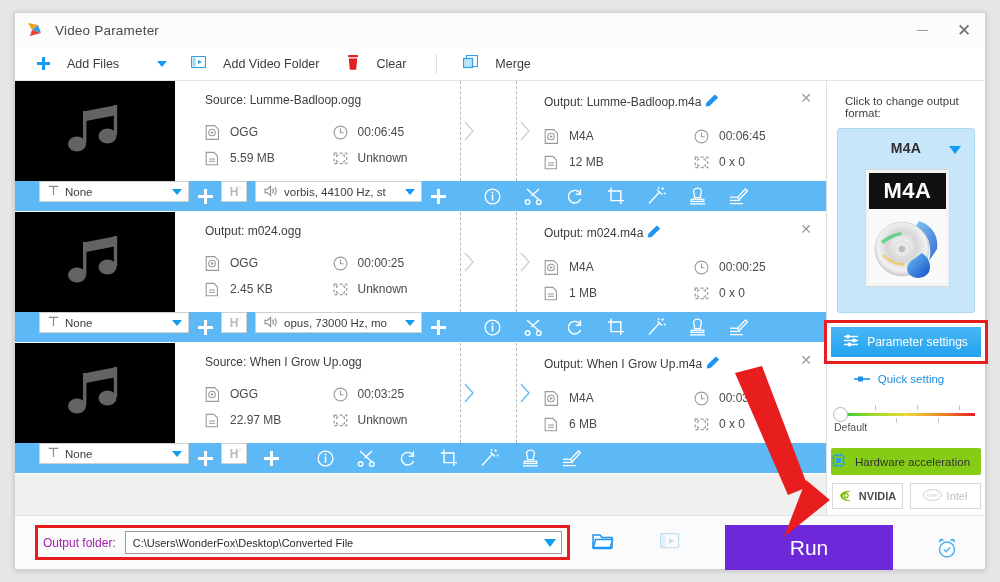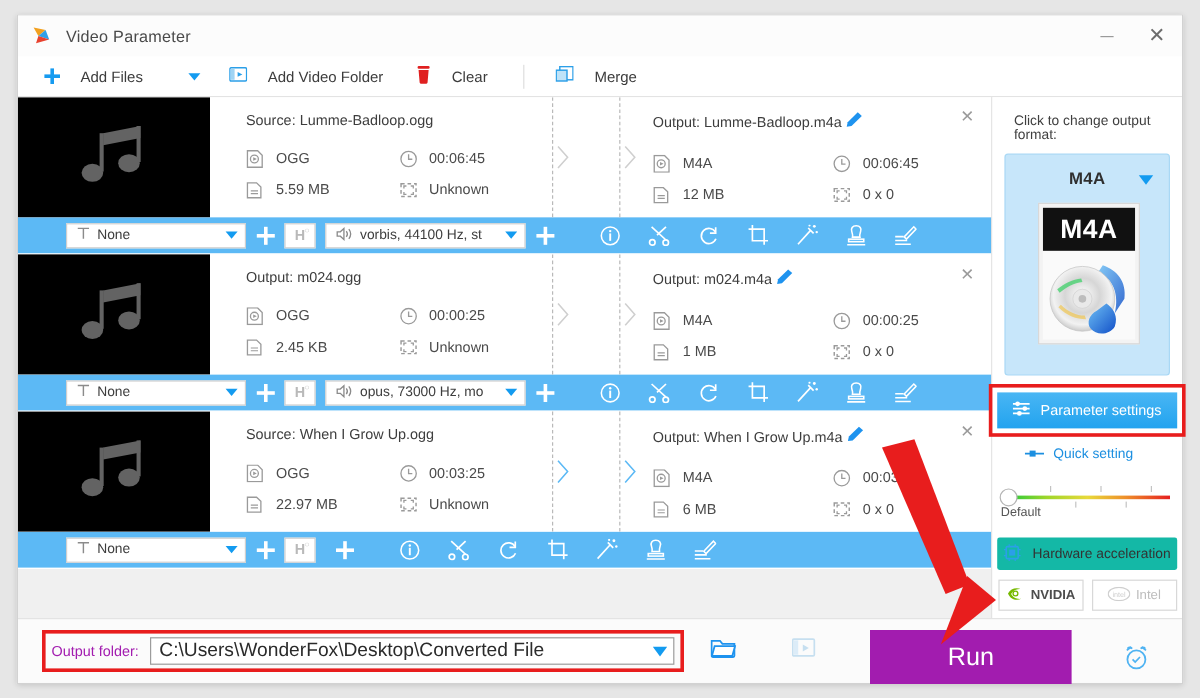--- a/index.html
+++ b/index.html
@@ -111,21 +111,21 @@
   .mi { width: 15px; height: 15px; flex: none; }
   .closex {
     position: absolute; right: 16px; top: 11px;
     width: 14px; height: 14px; color: #9b9b9b; font-size: 14px; line-height: 13px;
     text-align: center; font-family: "DejaVu Sans", sans-serif;
   }
 
   
   .strip {
     height: 30px; background: #5cb9f5;
-    display: flex; align-items: center; padding-left: 40px; gap: 0;
+    display: flex; align-items: flex-start; padding-left: 24px; gap: 0;
   }
   .sel-box {
     height: 21px; background: #fff; border: 1px solid #cfcfcf;
     display: flex; align-items: center; padding: 0 6px 0 8px;
     font-size: 11.5px; color: #3d3d3d; gap: 6px;
   }
   .sel-sub { width: 150px; }
   .sel-aud { width: 167px; }
   .sel-box .sel-txt { flex: 1; overflow: hidden; white-space: nowrap; }
   .sel-caret {
@@ -207,22 +207,22 @@
     background: linear-gradient(to right, #2ecb3a 0%, #9ed62a 22%, #e8d93a 48%, #ee8f2a 72%, #e62020 100%);
   }
   .slider-knob {
     position: absolute; left: 0; top: 6px; width: 15px; height: 15px;
     border-radius: 50%; background: #fff; border: 1px solid #b5b5b5;
   }
   .tick { position: absolute; width: 1px; height: 5px; background: #c3c3c3; }
   .slider-label { position: absolute; left: 1px; top: 20px; font-size: 10.5px; color: #555; }
   .hw-btn {
     margin-top: 15px; width: 150px; height: 27px;
-    background: #14b8a6; border-radius: 2px;
-    display: flex; align-items: center; justify-content: center; gap: 9px;
+    background: #84cc16; border-radius: 2px;
+    display: flex; align-items: center; gap: 9px;
     font-size: 11.5px; color: #333;
   }
   .gpu-row { margin-top: 8px; display: flex; gap: 7px; }
   .gpu {
     width: 71px; height: 26px; border: 1px solid #d8d8d8; background: #fff;
     display: flex; align-items: center; justify-content: center; gap: 5px;
     font-size: 11px; font-weight: bold;
   }
   .gpu.nv { color: #4d4d4d; }
   .gpu.intel { color: #bdbdbd; font-weight: normal; }
@@ -238,32 +238,32 @@
     padding: 6px 8px;
   }
   .outfolder-hl {
     position: absolute; left: 0; top: 0; right: 0; bottom: 0;
     border: 3px solid #e81d1d; pointer-events: none;
   }
   .of-label { font-size: 12px; color: #a21caf; white-space: nowrap; }
   .of-input {
     width: 437px; height: 23px; background: #fff; border: 1px solid #9c9c9c;
     display: flex; align-items: center; padding: 0 5px 0 7px;
-    font-size: 16px; color: #2b2b2b;
+    font-size: 11px; color: #2b2b2b;
   }
   .of-input .of-val { flex: 1; overflow: hidden; white-space: nowrap; }
   .of-caret {
     width: 0; height: 0; flex: none;
     border-left: 6px solid transparent; border-right: 6px solid transparent;
     border-top: 8px solid #139bf0;
   }
   .bottom-icons { display: flex; align-items: center; gap: 46px; margin-left: 22px; }
   .run-btn {
     position: absolute; right: 92px; top: 9px;
-    width: 168px; height: 45px; background: #a21caf;
+    width: 168px; height: 45px; background: #6d28d9;
     color: #fff; font-size: 21px;
     display: flex; align-items: center; justify-content: center;
   }
   .alarm { position: absolute; right: 26px; top: 20px; }
 
   
   .red-arrow { position: absolute; left: 0; top: 0; pointer-events: none; }
 </style>
 </head>
 <body>

